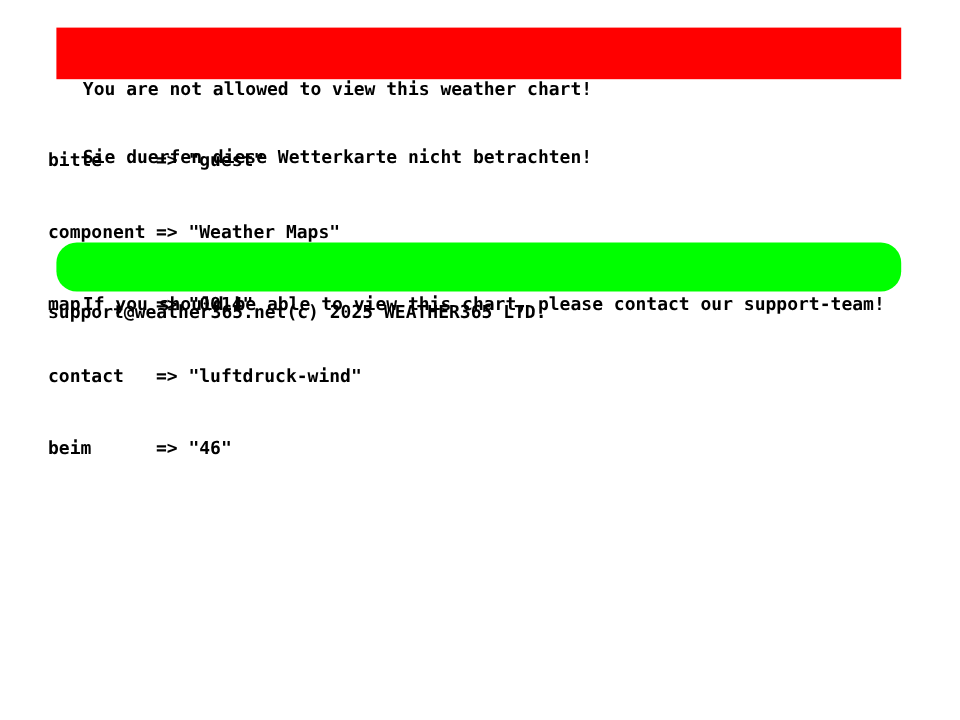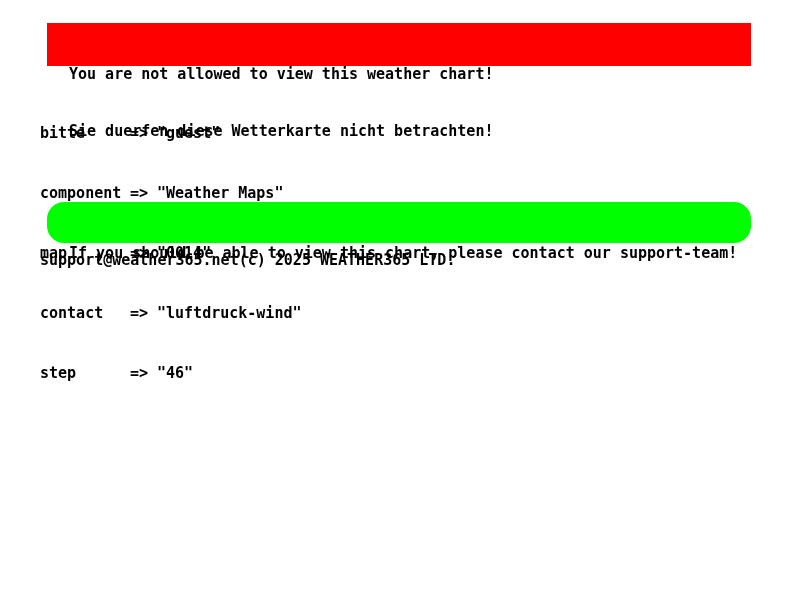--- a/index.html
+++ b/index.html
@@ -69,21 +69,21 @@
 <div class="banner banner-error">
   <div>You are not allowed to view this weather chart!</div>
   <div>Sie duerfen diese Wetterkarte nicht betrachten!</div>
 </div>
 
 <div class="kv-block">
   <div class="kv-row"><span class="kv-key">bitte</span><span class="kv-arrow">=&gt;</span><span class="kv-value">"guest"</span></div>
   <div class="kv-row"><span class="kv-key">component</span><span class="kv-arrow">=&gt;</span><span class="kv-value">"Weather Maps"</span></div>
   <div class="kv-row"><span class="kv-key">map</span><span class="kv-arrow">=&gt;</span><span class="kv-value">"0014"</span></div>
   <div class="kv-row"><span class="kv-key">contact</span><span class="kv-arrow">=&gt;</span><span class="kv-value">"luftdruck-wind"</span></div>
-  <div class="kv-row"><span class="kv-key">step</span><span class="kv-arrow">=&gt;</span><span class="kv-value">"46"</span></div>
+  <div class="kv-row"><span class="kv-key">beim</span><span class="kv-arrow">=&gt;</span><span class="kv-value">"46"</span></div>
 </div>
 
 <div class="banner banner-info">
   <div>If you should be able to view this chart, please contact our support-team!</div>
 </div>
 
 <div class="footer">
   <span>support@weather365.net</span>
   <span>(c) 2025 WEATHER365 LTD.</span>
 </div>

